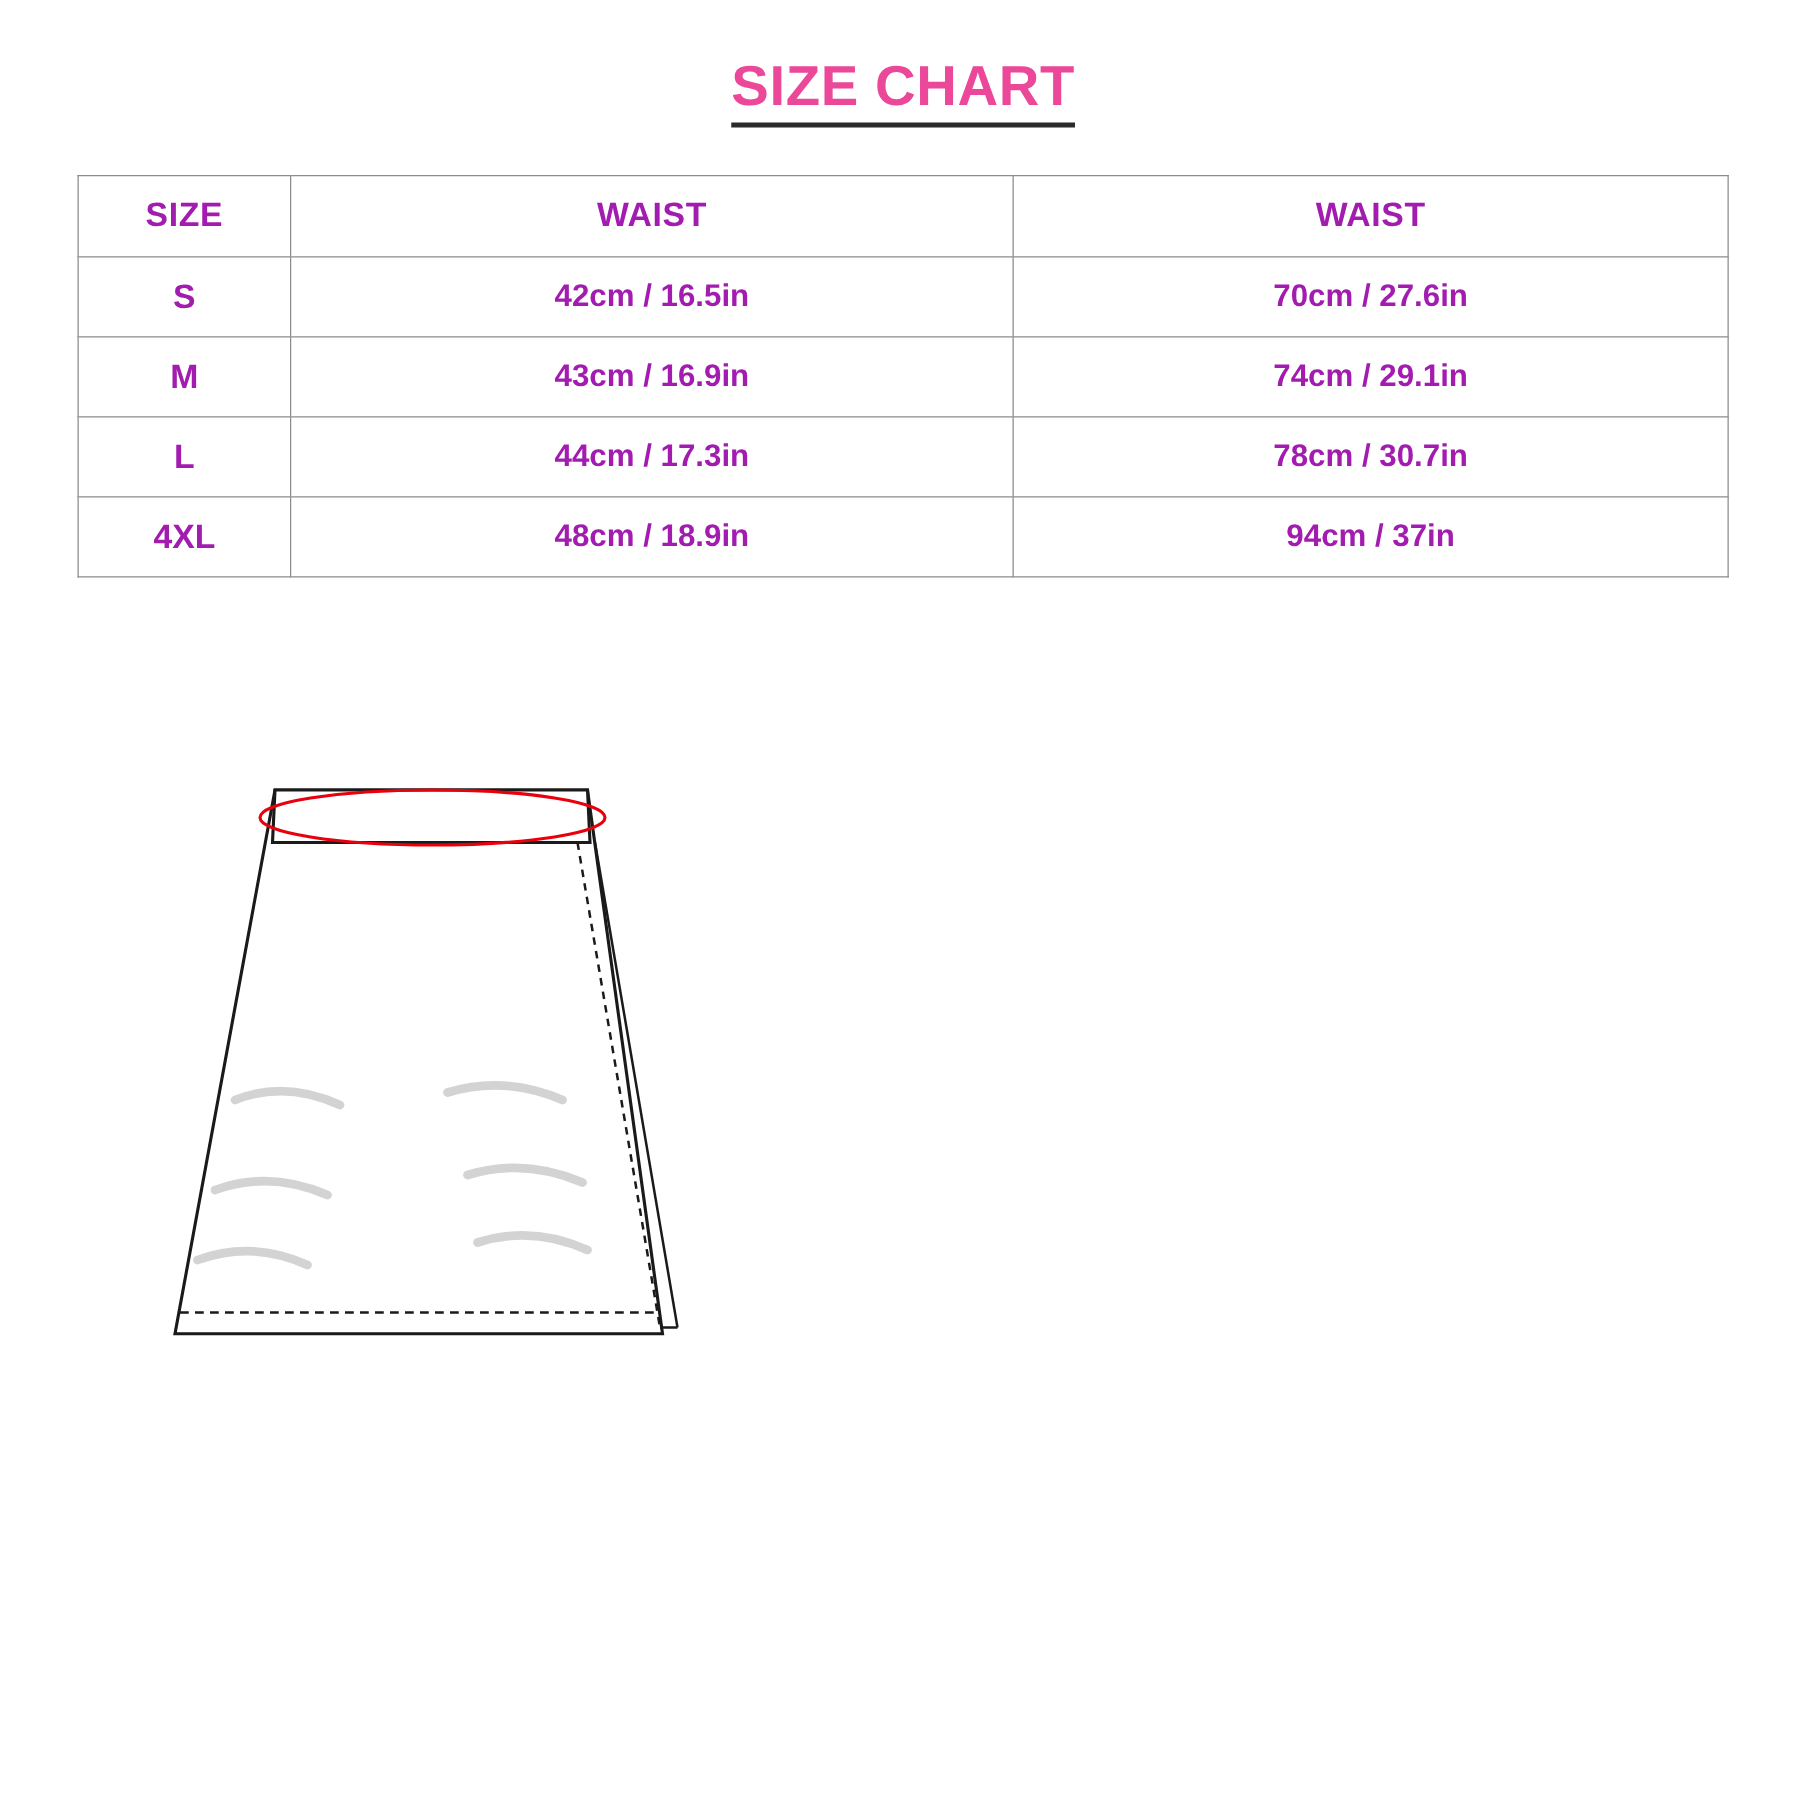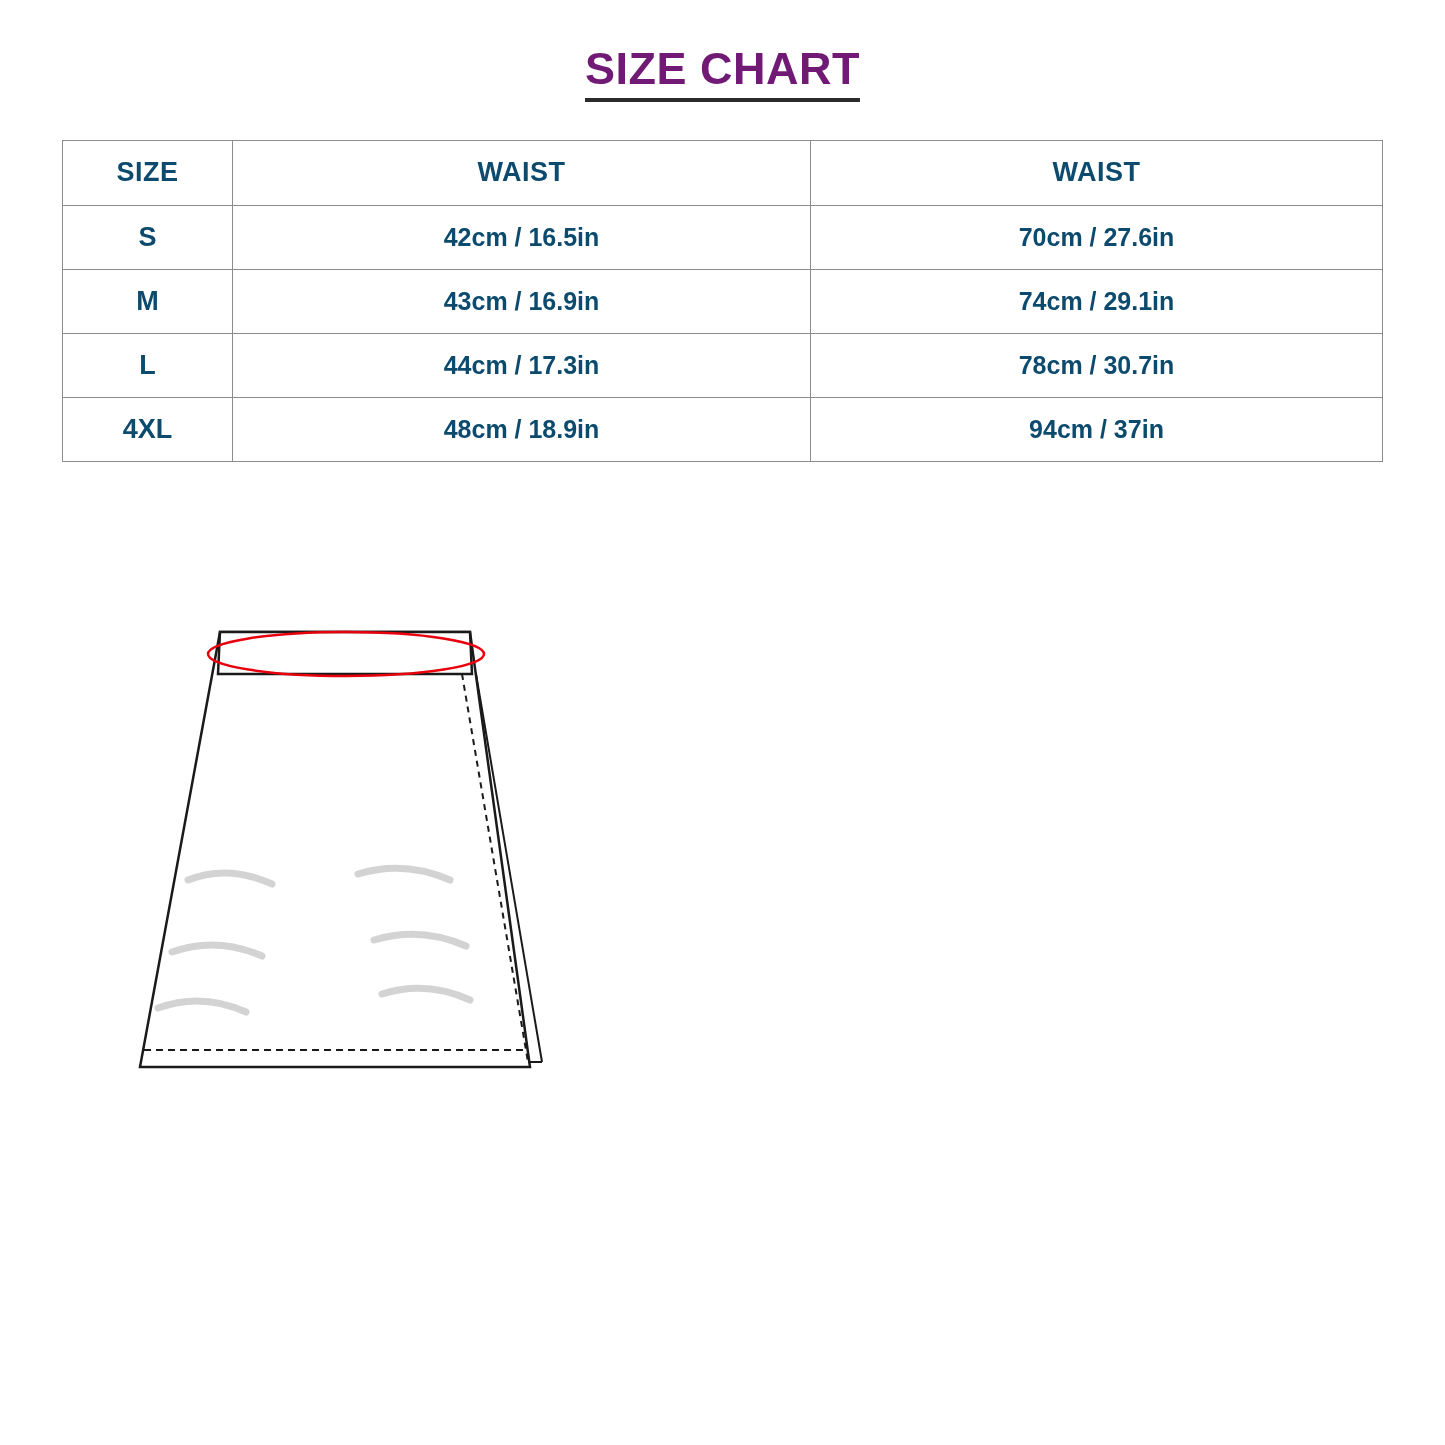--- a/index.html
+++ b/index.html
@@ -19,41 +19,41 @@
   
   .title-wrap {
     text-align: center;
     padding-top: 44px;
   }
   .title {
     display: inline-block;
     font-size: 45px;
     font-weight: bold;
     letter-spacing: 0.5px;
-    color: #701a75;
+    color: #ec4899;
     border-bottom: 4px solid #2b2b2b;
     padding-bottom: 4px;
     line-height: 1.1;
   }
 
   
   .table-wrap {
     margin: 38px 62px 0 62px;
   }
   table.size-chart {
     border-collapse: collapse;
     width: 1320px;
     table-layout: fixed;
   }
   table.size-chart th,
   table.size-chart td {
     border: 1px solid #8c8c8c;
     text-align: center;
     vertical-align: middle;
-    color: #0c4a6e;
+    color: #a21caf;
   }
   table.size-chart th {
     height: 62px;
     font-size: 27px;
     font-weight: bold;
     letter-spacing: 0.5px;
   }
   table.size-chart td {
     height: 61px;
     font-size: 25px;

